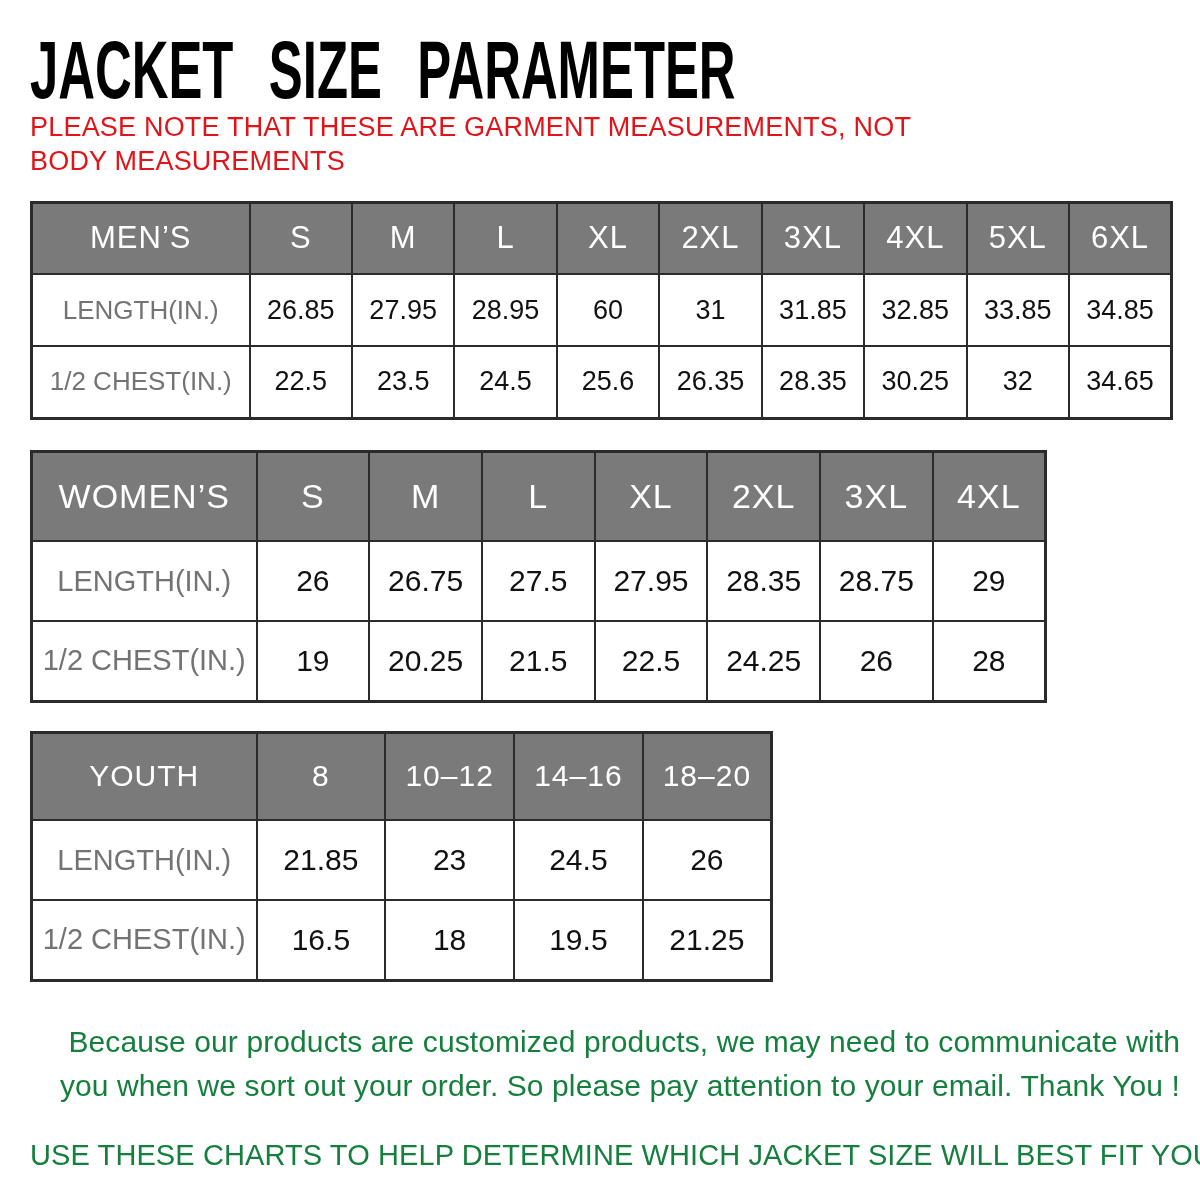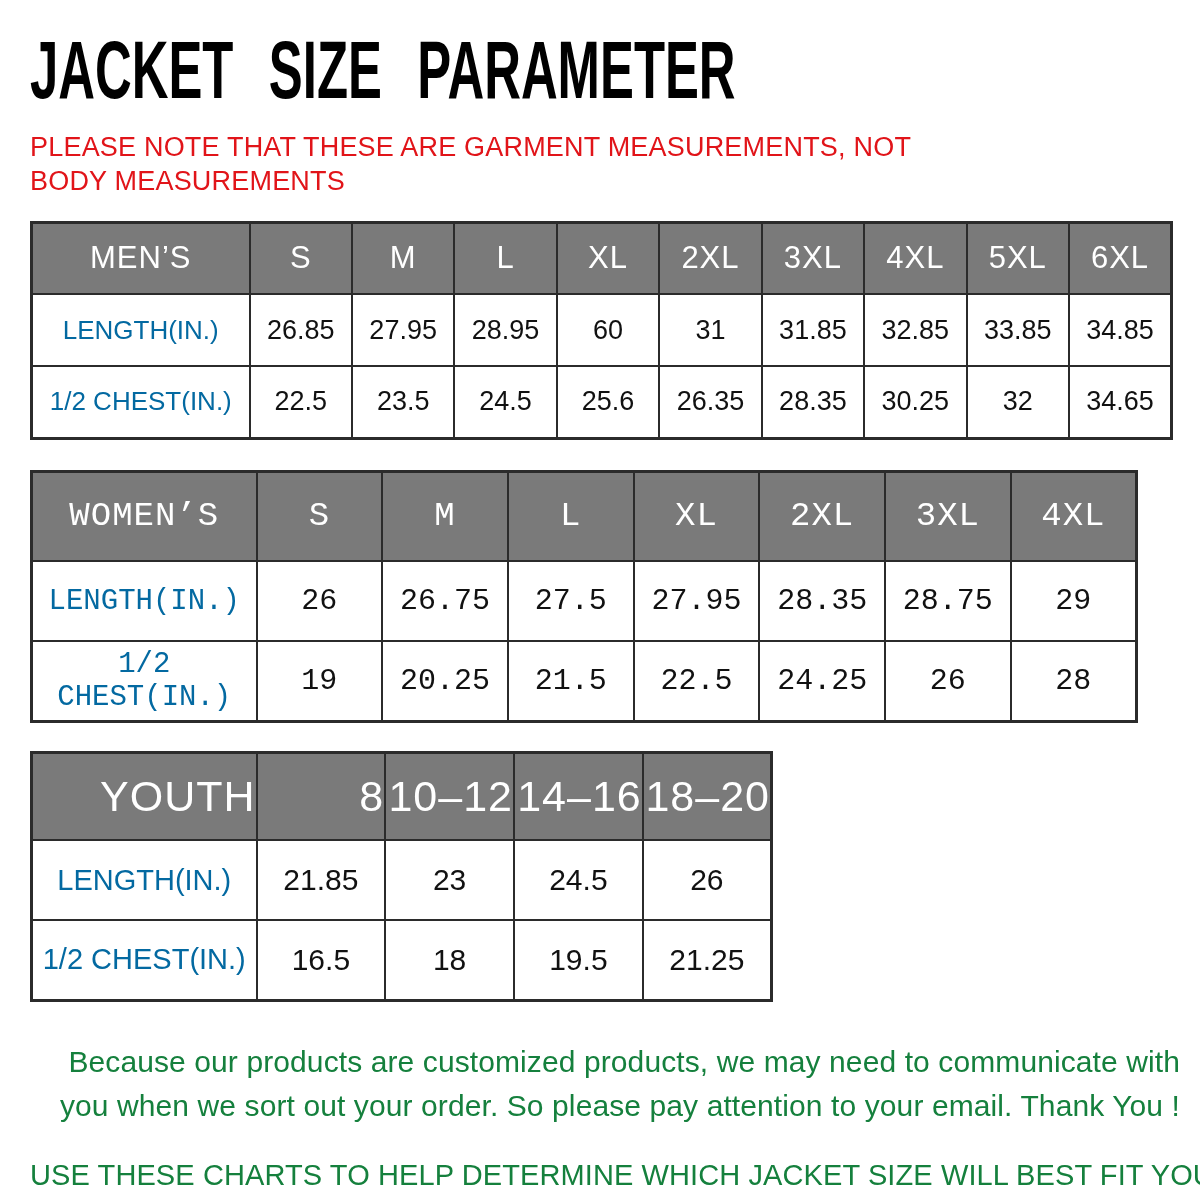--- a/index.html
+++ b/index.html
@@ -27,21 +27,21 @@
     white-space: nowrap;
     letter-spacing: 0px;
     word-spacing: 0.42em;
     transform: scale(0.62, 1.0);
     transform-origin: left center;
     height: 82px;
     display: flex;
     align-items: center;
   }
   .note {
-    margin: 20px 0 0 0;
+    margin: 0 0 0 0;
     color: #e11419;
     font-size: 27px;
     font-weight: 400;
     line-height: 1.25;
     width: 940px;
     letter-spacing: 0.2px;
   }
   .tables-root {
     margin-top: 22px;
   }
@@ -62,44 +62,44 @@
   }
   table.size-table thead th {
     background: #7a7a7a;
     color: #ffffff;
     font-weight: 400;
     letter-spacing: 1px;
   }
   table.size-table tbody th {
     font-weight: 400;
     background: #ffffff;
-    color: #0369a1;
+    color: #737373;
   }
   
   table.t0 { width: 1143px; margin-bottom: 30px; }
   table.t0 col.label-col { width: 218px; }
   table.t0 thead tr { height: 72px; }
   table.t0 tbody tr { height: 72px; }
   table.t0 thead th { font-size: 31px; }
   table.t0 tbody th { font-size: 26px; }
   table.t0 tbody td { font-size: 27px; }
   
-  table.t1 { width: 1108px; margin-bottom: 28px; font-family: Liberation Mono, monospace; }
+  table.t1 { width: 1017px; margin-bottom: 28px; }
   table.t1 col.label-col { width: 225px; }
   table.t1 thead tr { height: 90px; }
   table.t1 tbody tr { height: 80px; }
   table.t1 thead th { font-size: 34px; }
   table.t1 tbody th { font-size: 29px; }
   table.t1 tbody td { font-size: 30px; }
   
   table.t2 { width: 743px; margin-bottom: 0; }
   table.t2 col.label-col { width: 225px; }
   table.t2 thead tr { height: 88px; }
   table.t2 tbody tr { height: 80px; }
-  table.t2 thead th { font-size: 43px; text-align: right; }
+  table.t2 thead th { font-size: 30px; }
   table.t2 tbody th { font-size: 29px; }
   table.t2 tbody td { font-size: 30px; border-radius: 14px; }
 
   .footer {
     color: #15803d;
     font-size: 30px;
     font-weight: 400;
     line-height: 1.48;
     width: 1150px;
     margin: 38px 0 0 0;

